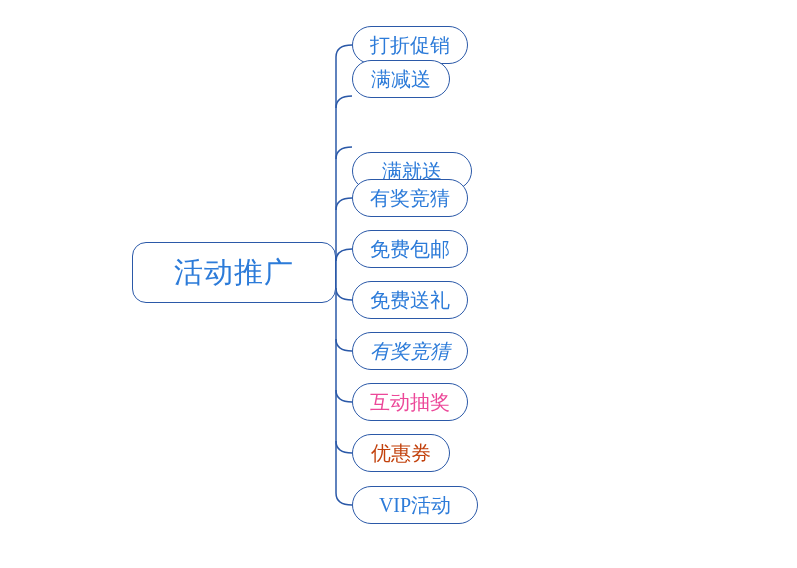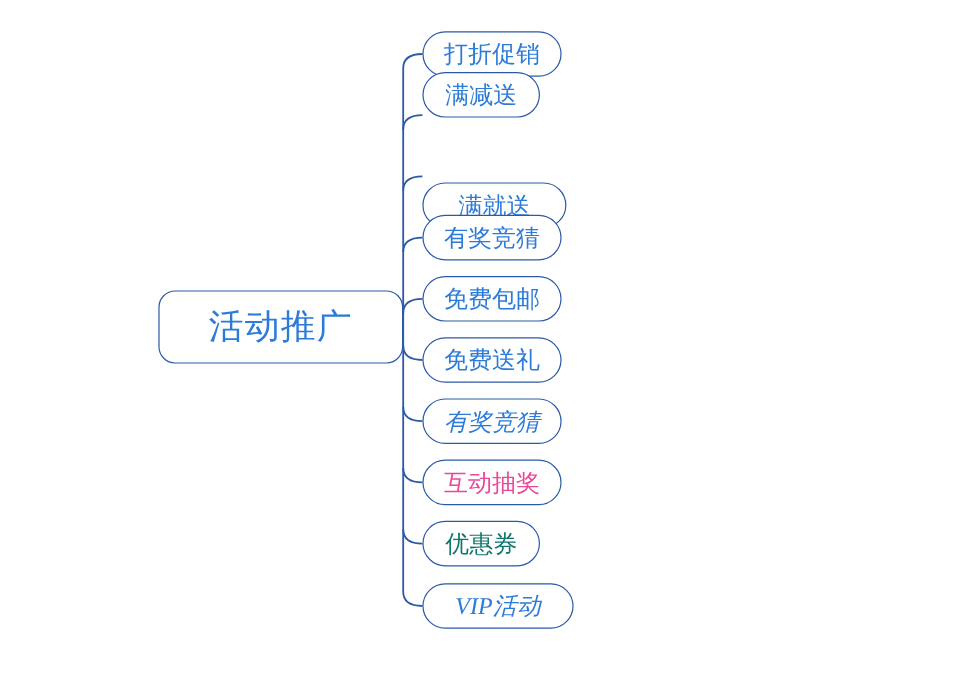--- a/index.html
+++ b/index.html
@@ -70,16 +70,16 @@
 
   <div id="child-layer">
       <div class="node child-node" style="top: 26px; width: 116px; height: 38px; border: 1.5px solid rgb(43, 89, 168); color: rgb(44, 123, 217);">打折促销</div>
       <div class="node child-node" style="top: 60px; width: 98px; height: 38px; border: 1.5px solid rgb(43, 89, 168); color: rgb(44, 123, 217);">满减送</div>
       <div class="node child-node" style="top: 128px; width: 120px; height: 38px; border: 1.5px solid rgb(43, 89, 168); color: rgb(44, 123, 217); margin-top: 24px;">满就送</div>
       <div class="node child-node" style="top: 179px; width: 116px; height: 38px; border: 1.5px solid rgb(43, 89, 168); color: rgb(44, 123, 217);">有奖竞猜</div>
       <div class="node child-node" style="top: 230px; width: 116px; height: 38px; border: 1.5px solid rgb(43, 89, 168); color: rgb(44, 123, 217);">免费包邮</div>
       <div class="node child-node" style="top: 281px; width: 116px; height: 38px; border: 1.5px solid rgb(43, 89, 168); color: rgb(44, 123, 217);">免费送礼</div>
       <div class="node child-node" style="top: 332px; width: 116px; height: 38px; border: 1.5px solid rgb(43, 89, 168); color: rgb(44, 123, 217); font-style: italic;">有奖竞猜</div>
       <div class="node child-node" style="top: 383px; width: 116px; height: 38px; border: 1.5px solid rgb(43, 89, 168); color: #ec4899;">互动抽奖</div>
-      <div class="node child-node" style="top: 434px; width: 98px; height: 38px; border: 1.5px solid rgb(43, 89, 168); color: #0f766e;">优惠券</div>
-      <div class="node child-node" style="top: 486px; width: 126px; height: 38px; border: 1.5px solid rgb(43, 89, 168); color: rgb(44, 123, 217); font-style: italic;">VIP活动</div>
+      <div class="node child-node" style="top: 434px; width: 98px; height: 38px; border: 1.5px solid rgb(43, 89, 168); color: #c2410c;">优惠券</div>
+      <div class="node child-node" style="top: 486px; width: 126px; height: 38px; border: 1.5px solid rgb(43, 89, 168); color: rgb(44, 123, 217);">VIP活动</div>
     </div>
 </div>
 
 </body></html>

